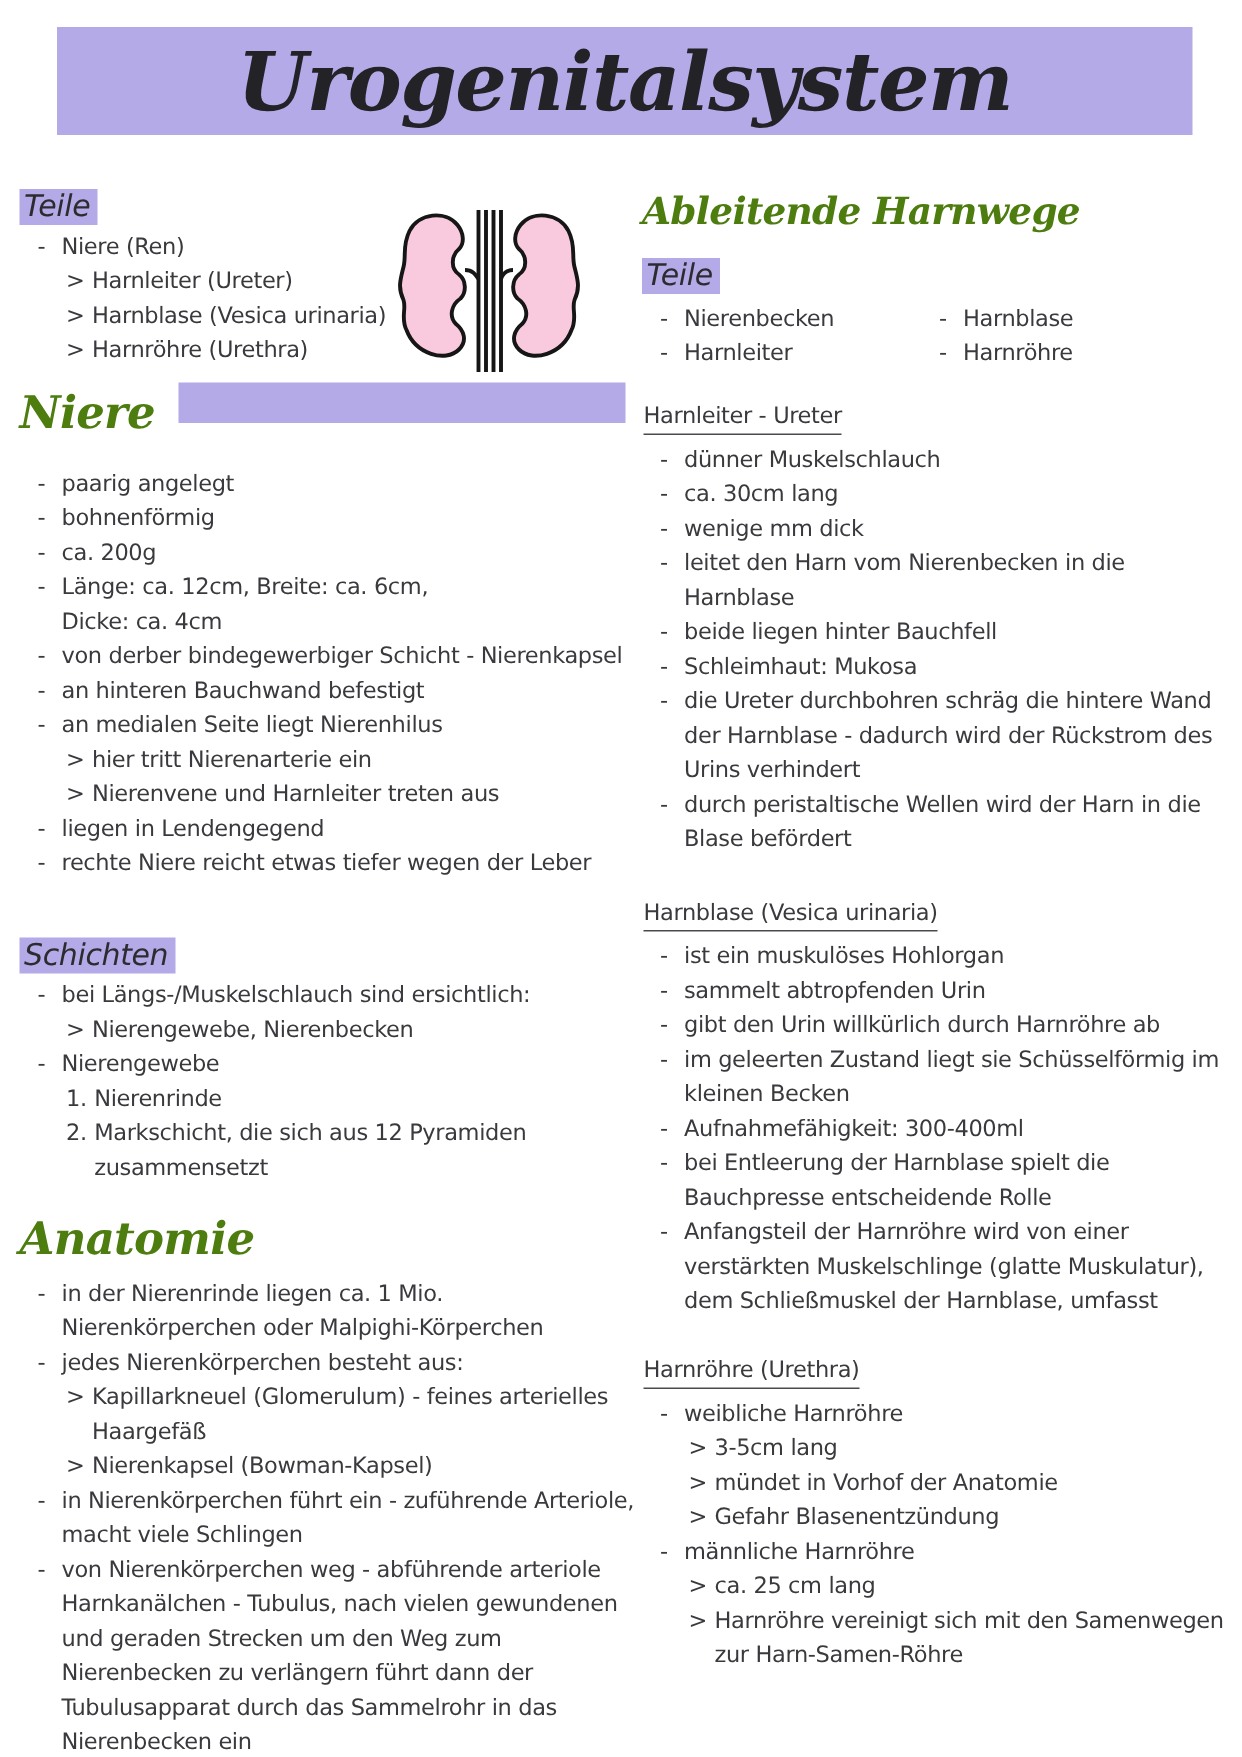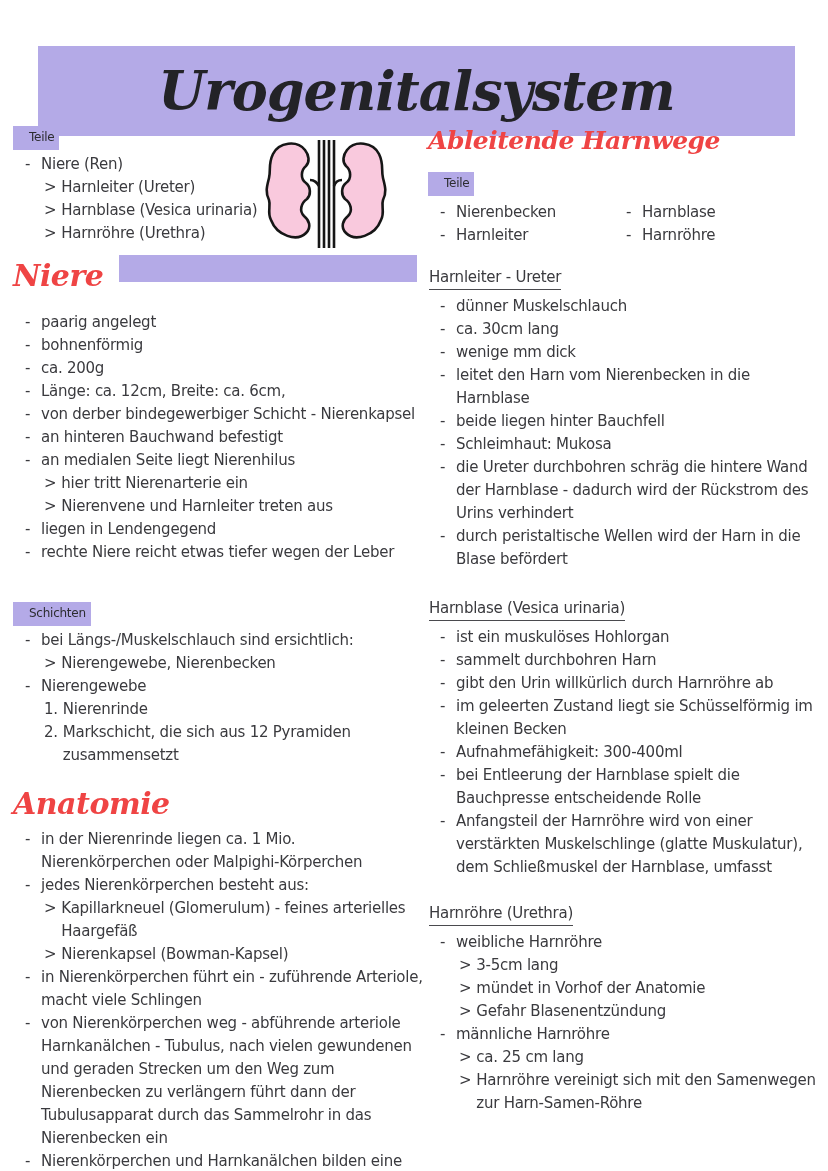--- a/index.html
+++ b/index.html
@@ -7,43 +7,43 @@
     --pink:#f9c9dd;
     --ink:#3a3a3e;
   }
   html,body{margin:0;padding:0;background:#ffffff;}
   body{
     width:828px;height:1171px;position:relative;overflow:hidden;
     font-family:"DejaVu Sans", sans-serif;color:var(--ink);
     font-size:15px;letter-spacing:-0.25px;
   }
   .banner{
-    position:absolute;left:38px;top:18px;width:757px;height:90px;
-    background:var(--accent);display:flex;align-items:center;justify-content:center;margin-top:28px;
+    position:absolute;left:38px;top:18px;width:757px;height:72px;
+    background:var(--accent);display:flex;align-items:center;justify-content:center;
   }
   .title{
     font-family:"DejaVu Serif", serif;font-style:italic;font-weight:700;
     font-size:54px;color:#232327;letter-spacing:-1px;
   }
   .col{position:absolute;top:126px;}
   .col.left{left:13px;width:412px;}
   .col.right{left:428px;width:398px;top:124px;}
   .hl{
     display:inline-block;background:var(--accent);color:#2c2c30;
-    padding:1px 5px 3px 16px;font-size:12px;line-height:20px;
+    padding:1px 5px 3px 3px;font-size:20px;line-height:20px;font-style:italic;
   }
   .list{margin-top:3px;}
   .item{display:flex;line-height:23px;}
   .item .m{flex:0 0 auto;min-width:11px;margin-right:5px;white-space:pre;}
   .item .t{flex:1 1 auto;}
   .lv0{margin-left:12px;}
   .lv1{margin-left:31px;}
   .script{
     font-family:"DejaVu Serif", serif;font-style:italic;font-weight:700;
-    color:#ef4444;letter-spacing:-0.5px;
+    color:#4d7c0f;letter-spacing:-0.5px;
   }
   .h2{font-size:30px;line-height:42px;}
   .h2r{font-size:25px;line-height:34px;}
   .heading-row{display:flex;margin-top:10px;margin-right:8px;}
   .heading-row .bar{flex:1 1 auto;height:27px;background:var(--accent);margin-left:16px;}
   .kidneys{position:absolute;left:250px;top:12px;}
   .u-head{
     display:inline-block;font-size:15px;line-height:21px;
     border-bottom:1.7px solid #4a4a4e;padding-bottom:1px;margin-left:1px;
   }
@@ -126,20 +126,24 @@
         <div class="item lv0">
           <span class="m">-</span>
           <span class="t">ca. 200g</span>
         </div>
 
         <div class="item lv0">
           <span class="m">-</span>
           <span class="t">Länge: ca. 12cm, Breite: ca. 6cm,</span>
         </div>
 
+        <div class="item lv0">
+          <span class="m"></span>
+          <span class="t">Dicke: ca. 4cm</span>
+        </div>
 
         <div class="item lv0">
           <span class="m">-</span>
           <span class="t">von derber bindegewerbiger Schicht - Nierenkapsel</span>
         </div>
 
         <div class="item lv0">
           <span class="m">-</span>
           <span class="t">an hinteren Bauchwand befestigt</span>
         </div>
@@ -324,21 +328,21 @@
       <span class="u-head">Harnblase (Vesica urinaria)</span>
       <div class="list">
 
           <div class="item lv0">
             <span class="m">-</span>
             <span class="t">ist ein muskulöses Hohlorgan</span>
           </div>
 
           <div class="item lv0">
             <span class="m">-</span>
-            <span class="t">sammelt durchbohren Harn</span>
+            <span class="t">sammelt abtropfenden Urin</span>
           </div>
 
           <div class="item lv0">
             <span class="m">-</span>
             <span class="t">gibt den Urin willkürlich durch Harnröhre ab</span>
           </div>
 
           <div class="item lv0">
             <span class="m">-</span>
             <span class="t">im geleerten Zustand liegt sie Schüsselförmig im kleinen Becken</span>

